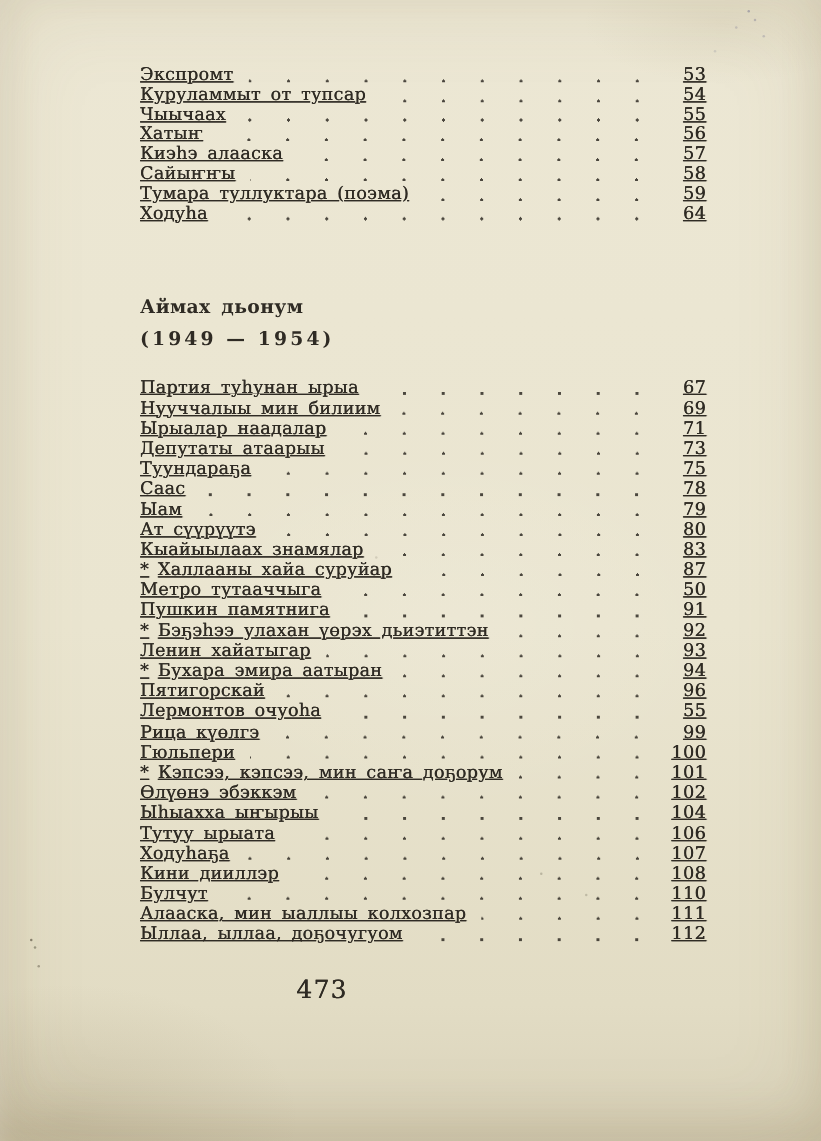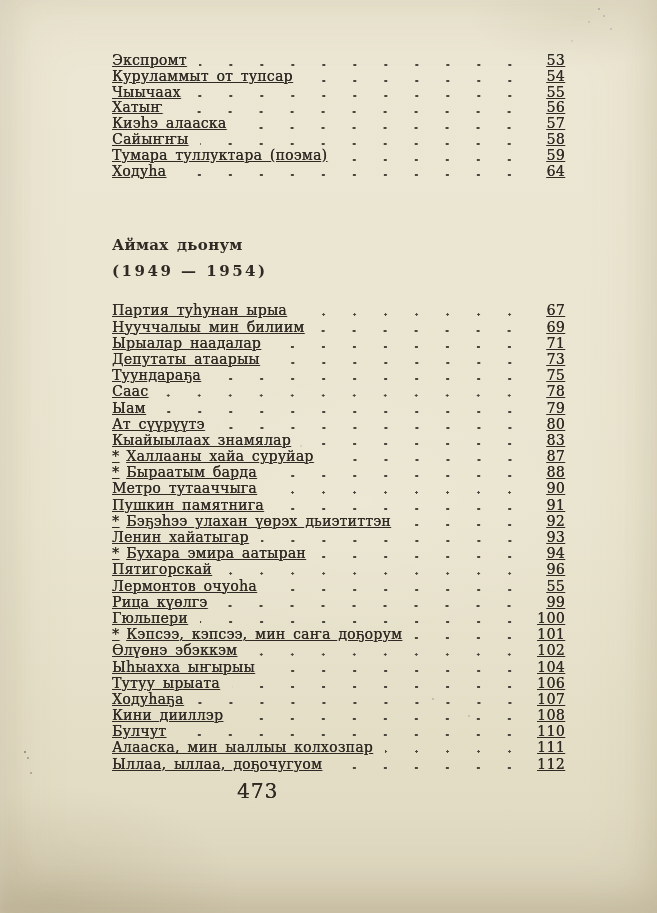--- a/index.html
+++ b/index.html
@@ -208,28 +208,23 @@
           <span class="t">Кыайыылаах знамялар</span>
           <span class="lead"></span>
           <span class="pg">83</span>
         </div>
         <div class="row">
           <span class="t"><span class="star">*</span>Халлааны хайа суруйар</span>
           <span class="lead"></span>
           <span class="pg">87</span>
         </div>
         <div class="row">
-          <span class="t"><span class="star">*</span>Быраатым барда</span>
-          <span class="lead"></span>
-          <span class="pg">88</span>
-        </div>
-        <div class="row">
           <span class="t">Метро тутааччыга</span>
           <span class="lead"></span>
-          <span class="pg">90</span>
+          <span class="pg">50</span>
         </div>
         <div class="row">
           <span class="t">Пушкин памятнига</span>
           <span class="lead"></span>
           <span class="pg">91</span>
         </div>
         <div class="row">
           <span class="t"><span class="star">*</span>Бэҕэһээ улахан үөрэх дьиэтиттэн</span>
           <span class="lead"></span>
           <span class="pg">92</span>

